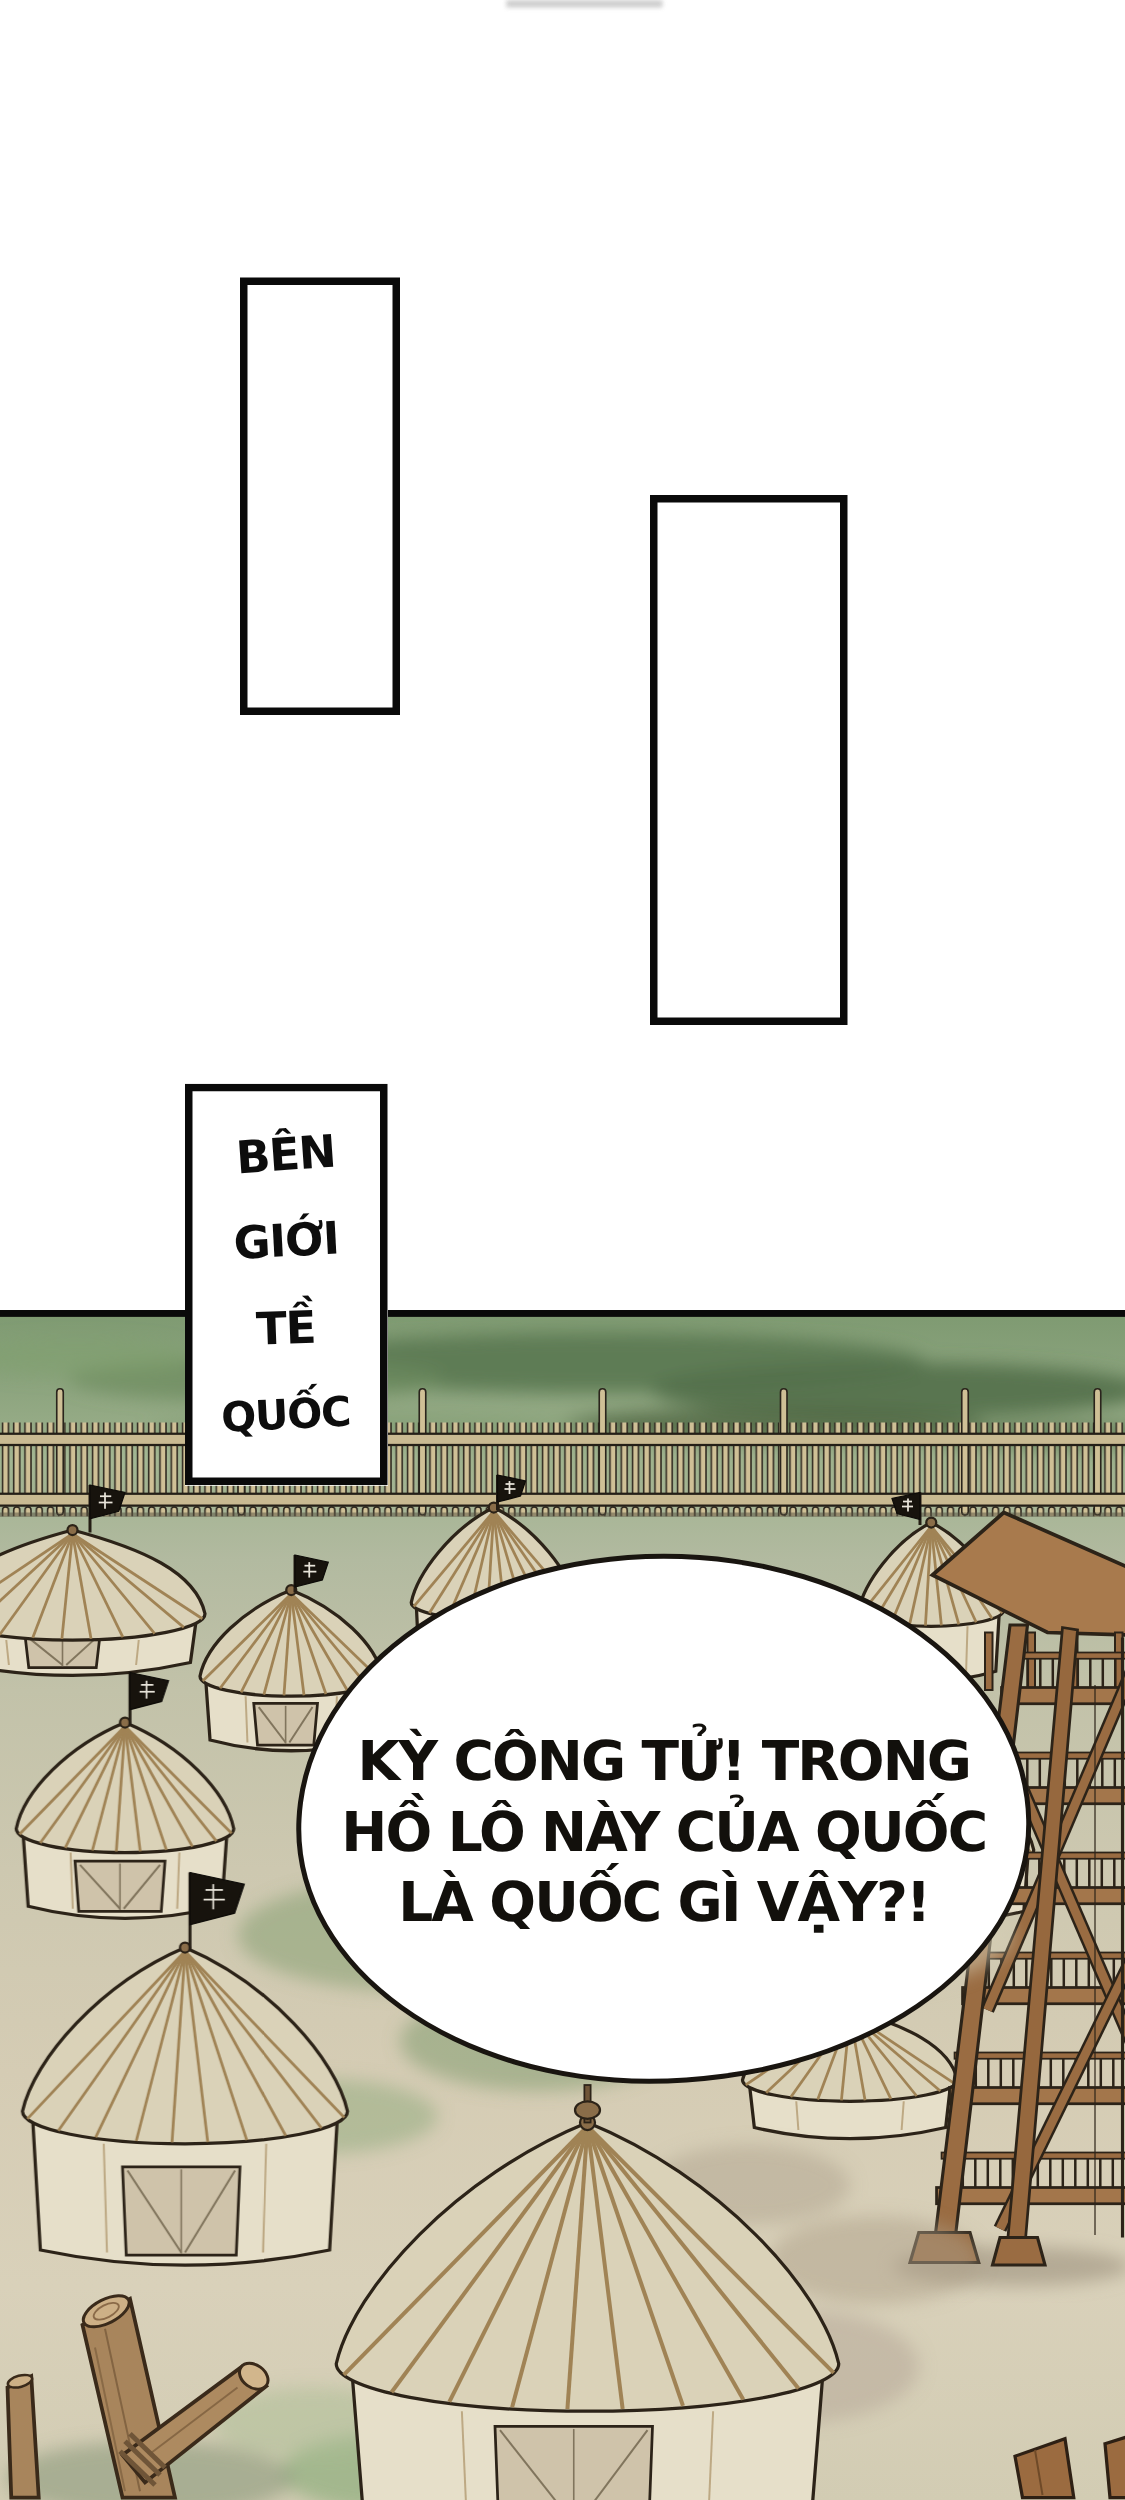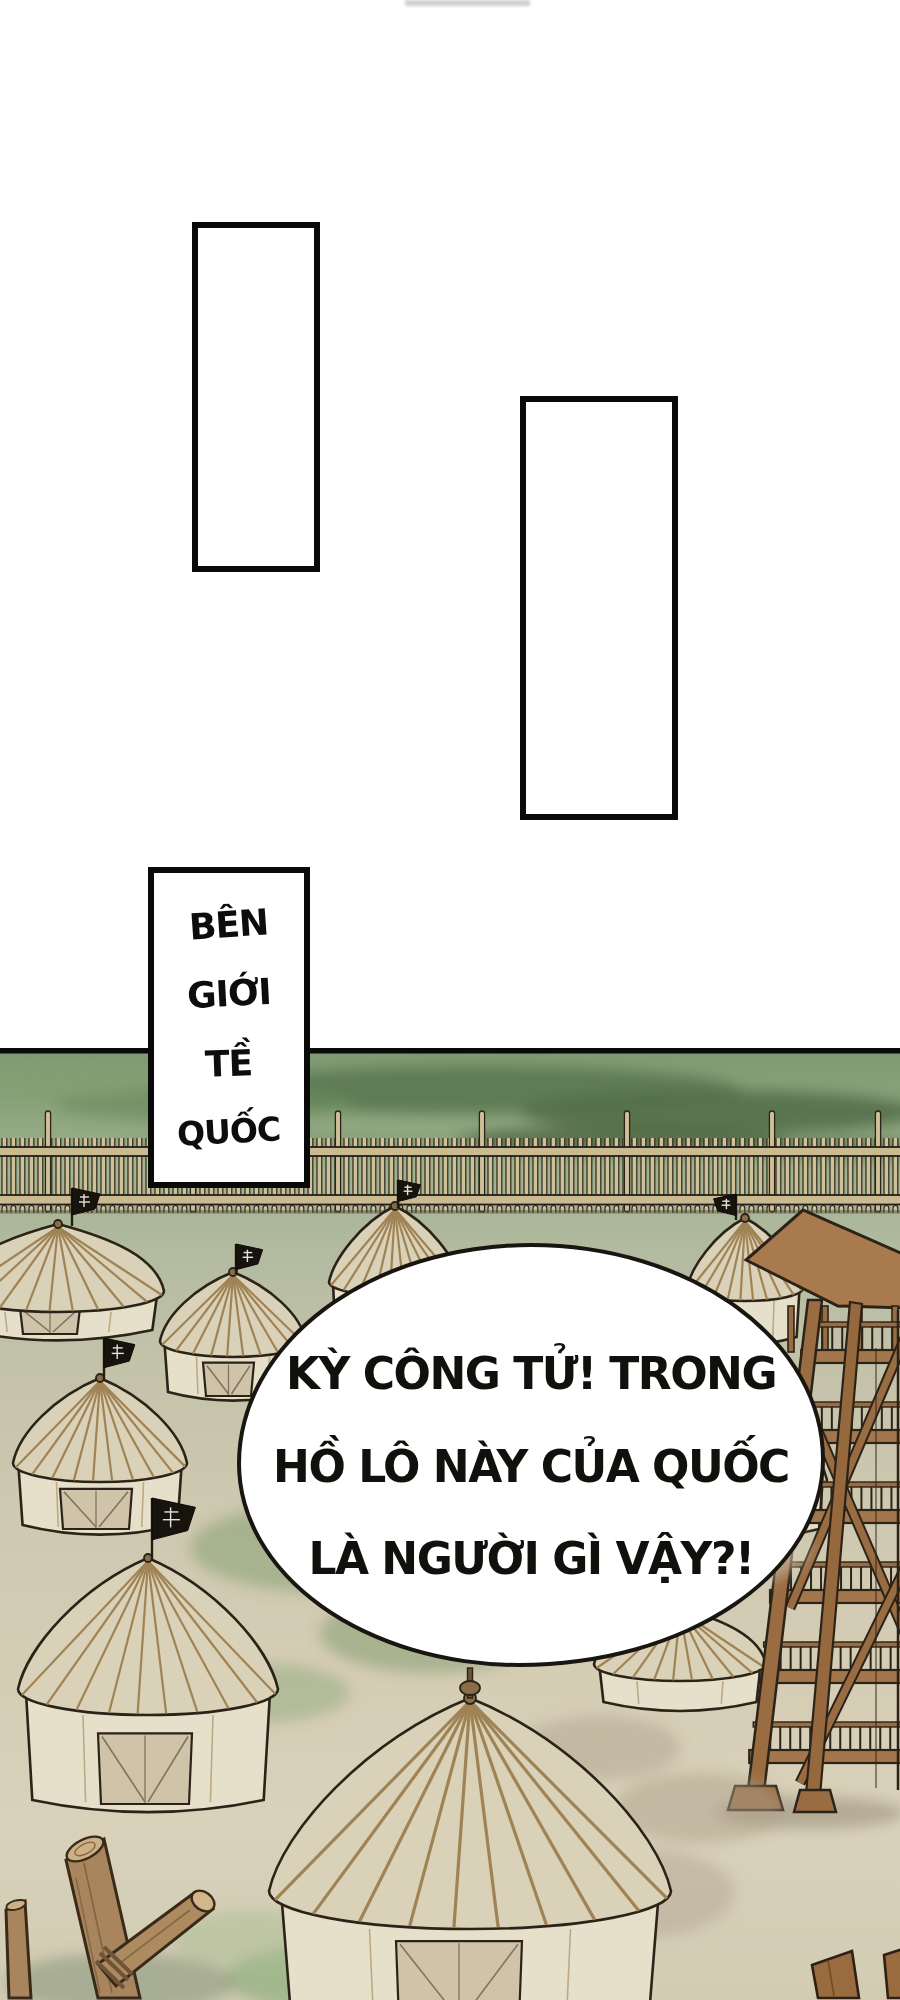--- a/index.html
+++ b/index.html
@@ -13,21 +13,21 @@
   #scene{position:absolute;left:0;top:1048px;width:900px;height:952px;z-index:1;display:block;}
   .caption{position:absolute;left:148px;top:867px;width:162px;height:321px;background:#ffffff;
            border:6px solid #0a0a0a;z-index:4;box-sizing:border-box;
            display:flex;flex-direction:column;justify-content:space-evenly;align-items:center;}
   .cw{font-weight:bold;font-size:36px;color:#0d0d0d;letter-spacing:-1px;line-height:1;
       transform:rotate(-4deg);white-space:nowrap;}
   .cw.w1{transform:rotate(-3deg);} .cw.w2{transform:rotate(-2deg);} .cw.w3{font-size:33px;transform:rotate(-3deg);}
   .bubble{position:absolute;left:237px;top:1243px;width:588px;height:424px;background:#ffffff;
           border:4px solid #191510;border-radius:50% 50% 52% 48% / 52% 51% 49% 48%;z-index:2;
           box-sizing:border-box;display:flex;flex-direction:column;justify-content:center;
-          align-items:center;gap:36px;}
+          align-items:center;}
   .bline{font-weight:bold;font-size:44px;line-height:1.29;color:#12100c;letter-spacing:-1.5px;
          white-space:nowrap;transform:translateY(12px);}
 </style>
 </head>
 <body>
 
 <div class="page">
 
   <div class="torn"></div>
 
@@ -435,21 +435,21 @@
         <path d="M884,907 L903,901 L905,950 L888,950 Z" fill="#9b6b40" stroke="#2e2014" stroke-width="2.6"></path>
       </g>
       <g>
         <rect x="0" y="0" width="900" height="5.5" fill="#0a0a0a"></rect>
       </g>
     </svg>
 
   <div class="bubble">
     <div class="bline">KỲ CÔNG TỬ! TRONG</div>
     <div class="bline">HỒ LÔ NÀY CỦA QUỐC</div>
-    <div class="bline">LÀ NGƯỜI GÌ VẬY?!</div>
+    <div class="bline">LÀ QUỐC GÌ VẬY?!</div>
   </div>
 
   <div class="caption">
     <span class="cw w0">BÊN</span>
     <span class="cw w1">GIỚI</span>
     <span class="cw w2">TỀ</span>
     <span class="cw w3">QUỐC</span>
   </div>
 
 </div>

